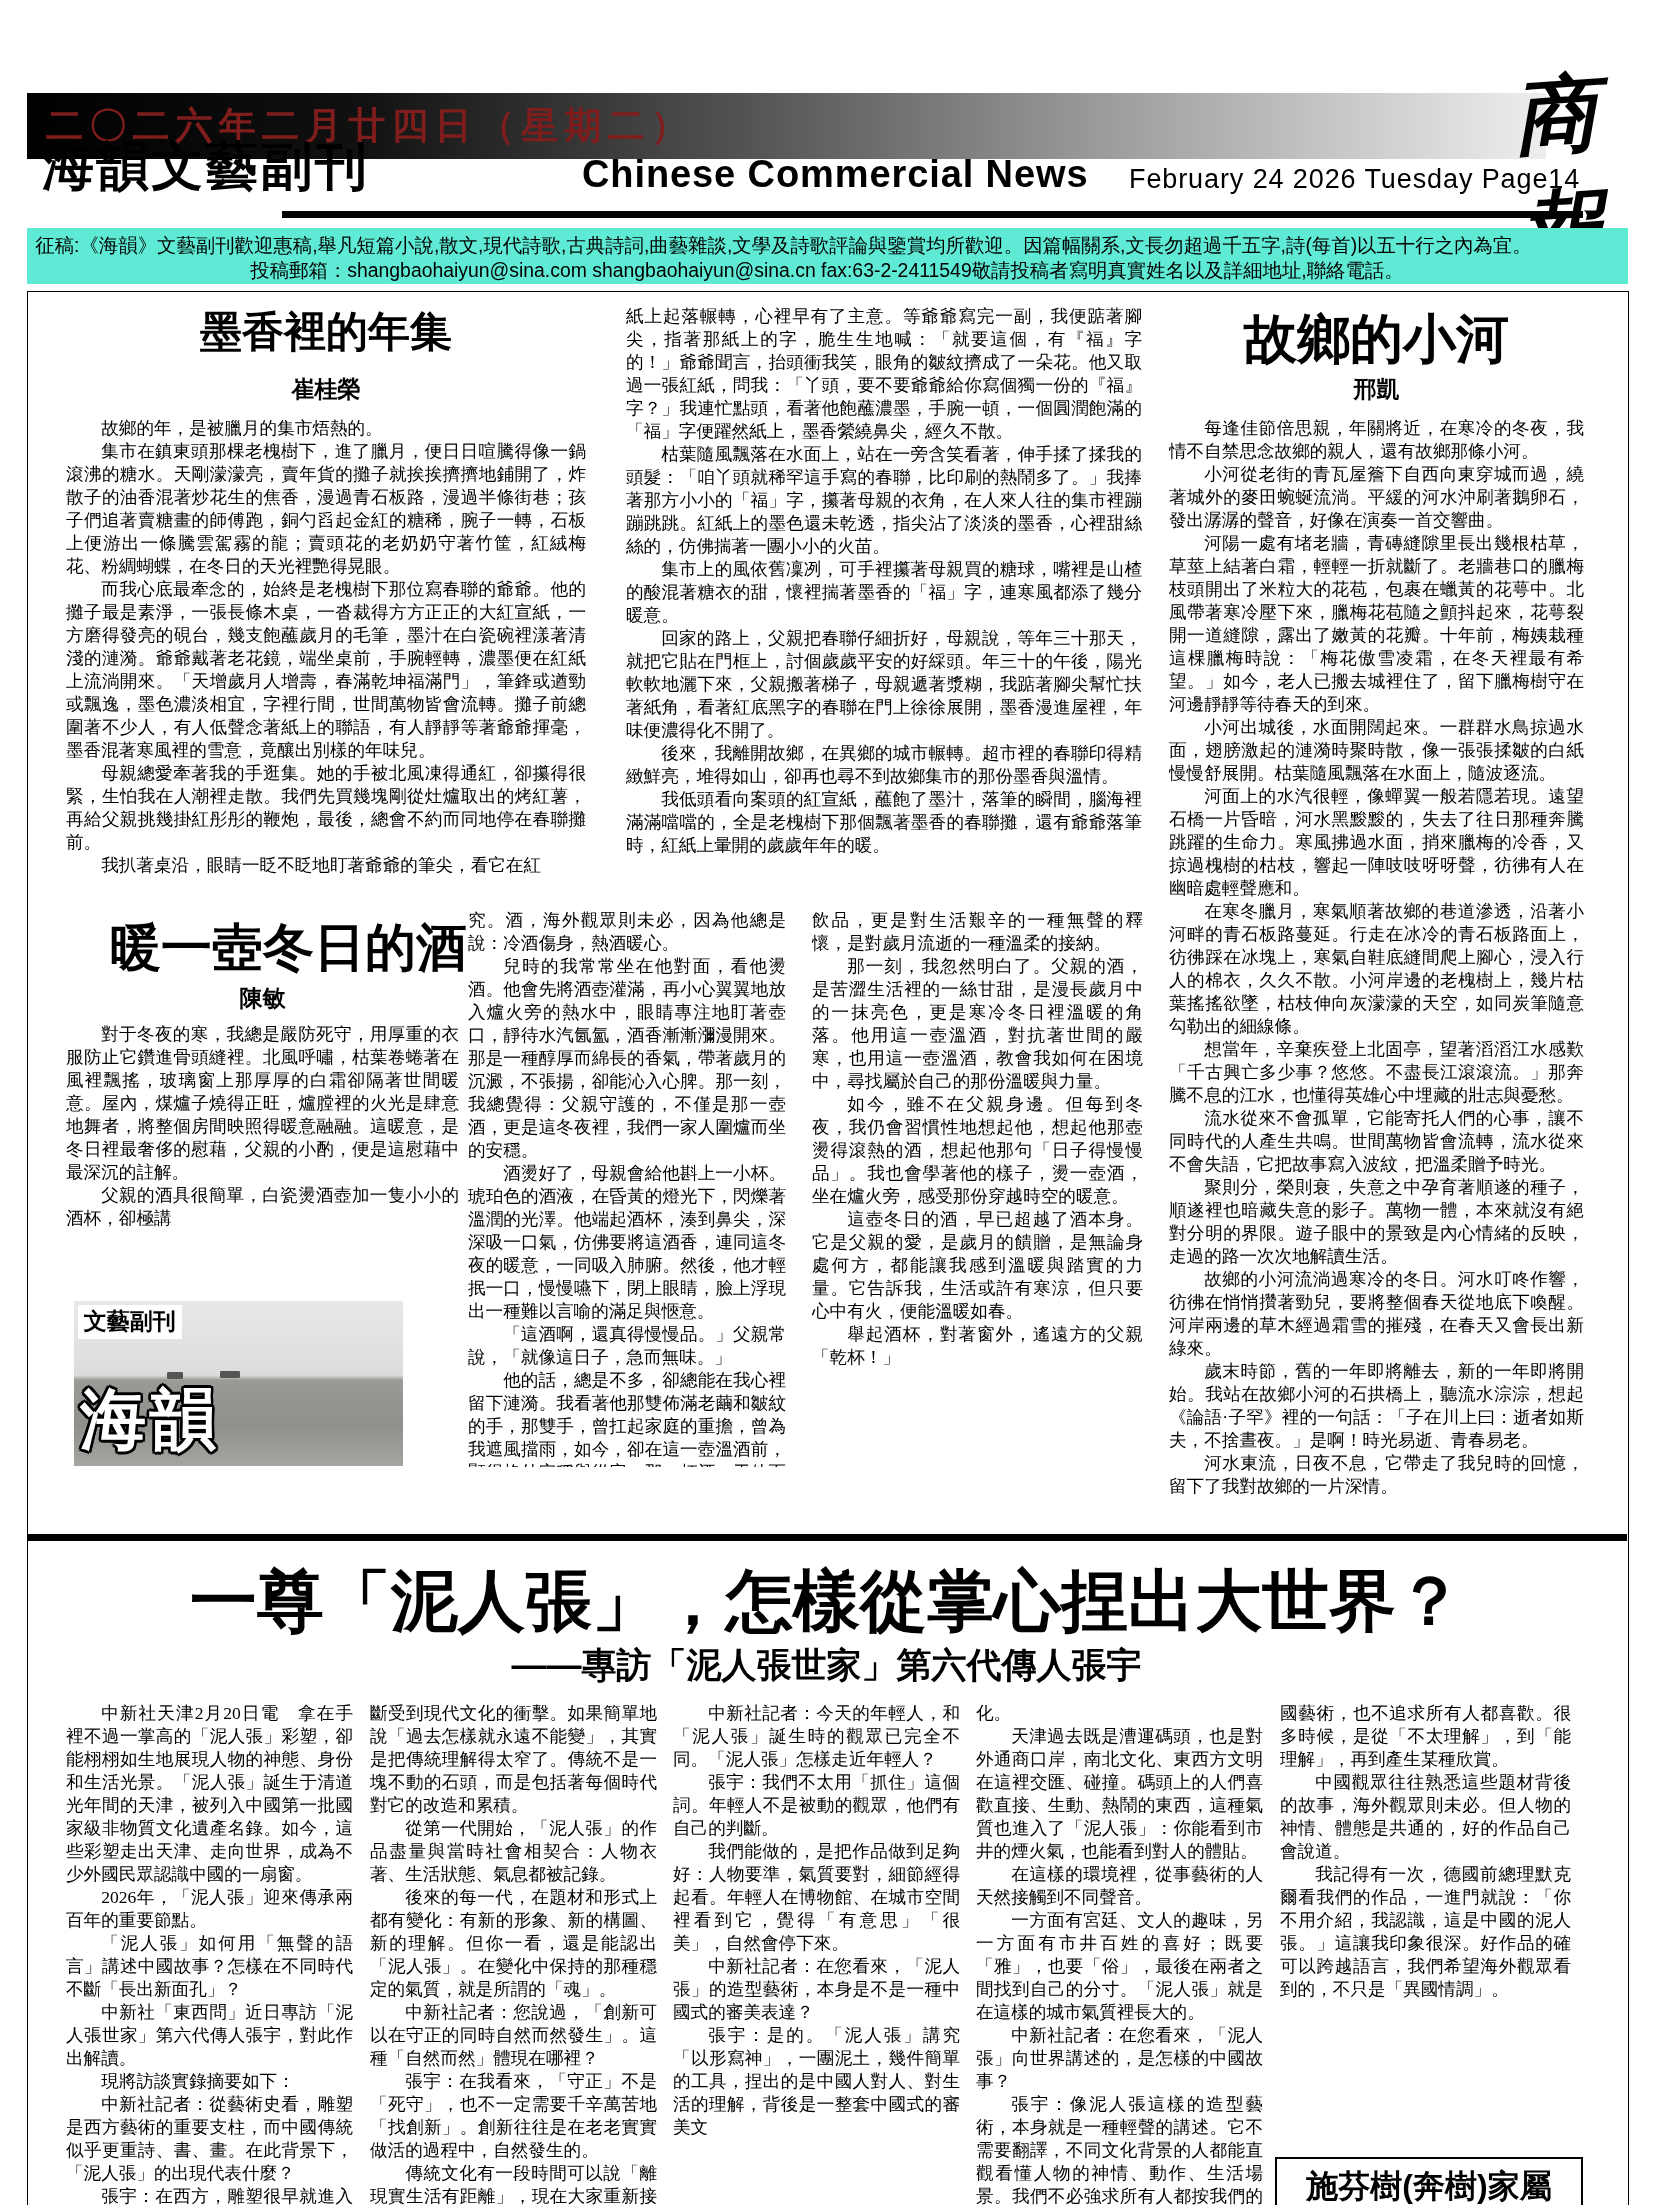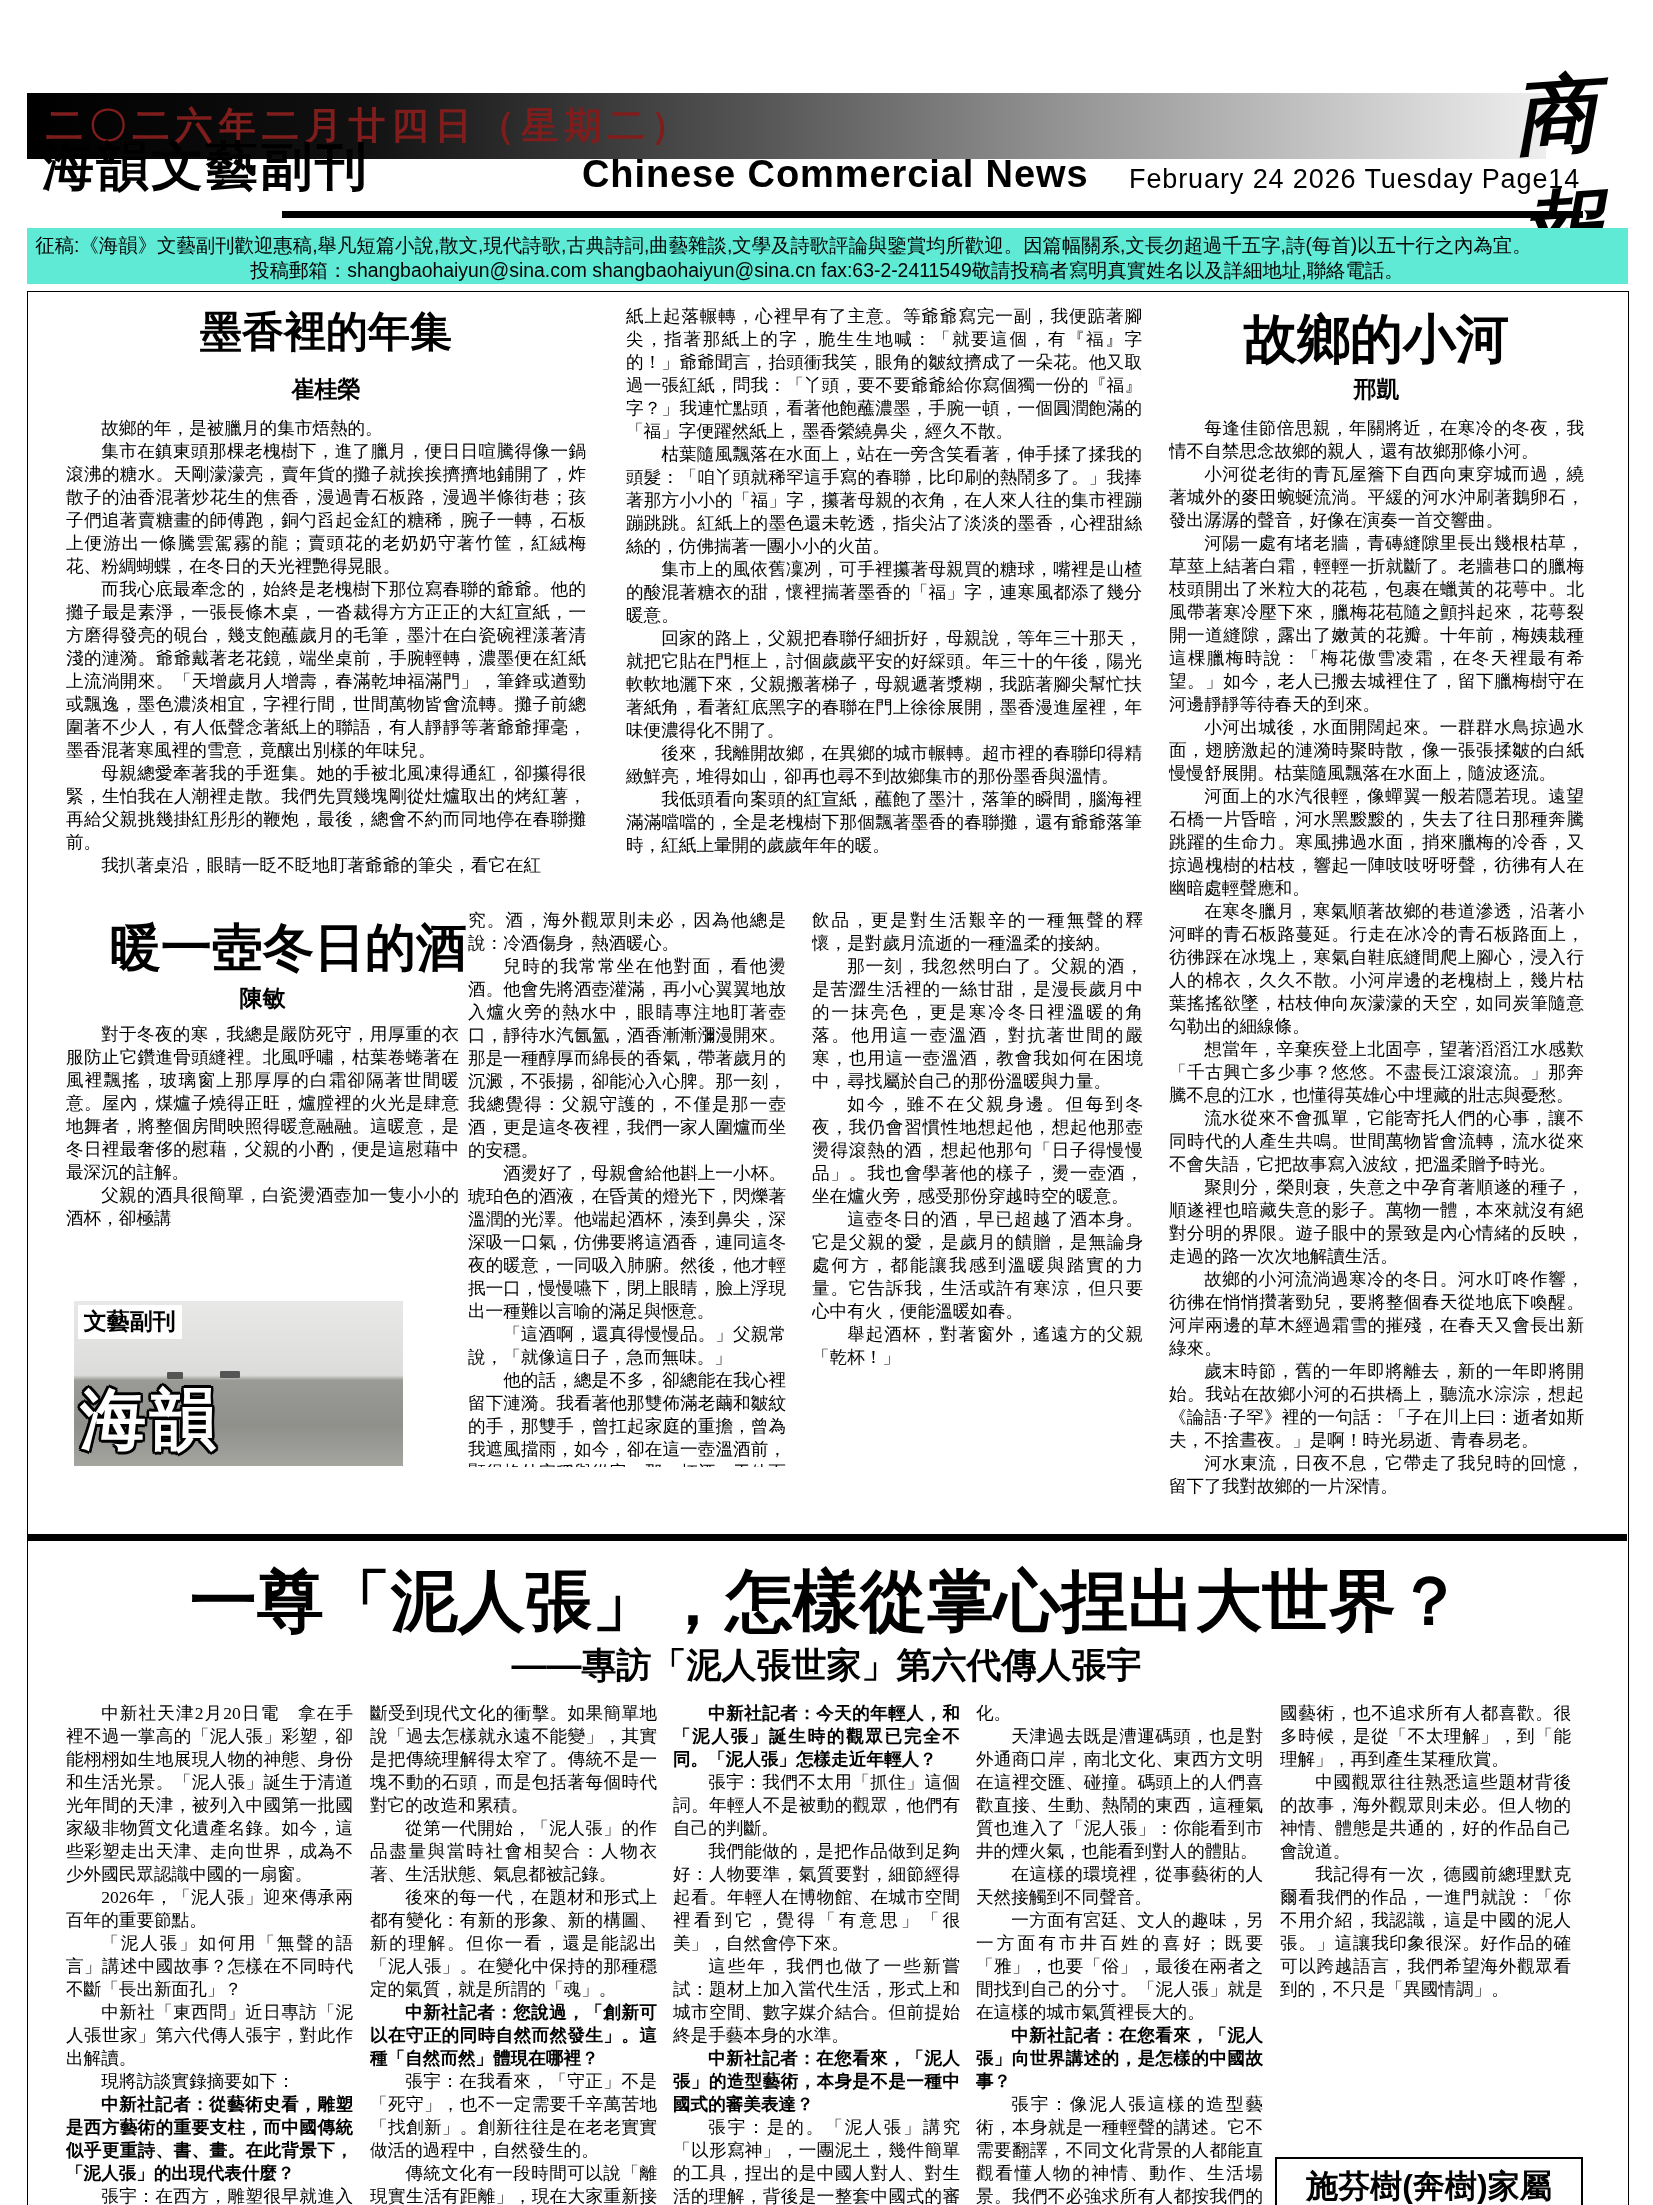--- a/index.html
+++ b/index.html
@@ -21,21 +21,21 @@
      font-family:"Liberation Sans",sans-serif;}
   #notice .l1{position:absolute;left:8.8px;top:4.4px;width:1583px;font-size:19.4px;letter-spacing:0;}
   #notice .l2{position:absolute;left:0;top:29px;width:1601px;font-size:19.4px;text-align:center;}
   #contentbox{left:26.5px;top:291px;width:1600px;height:2593px;border:1.3px solid #000;}
   
   .atitle{font-family:"Liberation Sans",sans-serif;font-weight:bold;text-align:center;}
   .author{font-weight:bold;text-align:center;font-size:23px;}
   .col{overflow:hidden;text-align:justify;font-size:17.6px;line-height:23px;}
   .col p{margin:0;text-indent:2em;}
   .col p.cont{text-indent:0;}
-  .col p.bold{font-weight:bold;}
+  .col p.bold{font-weight:normal;}
   
   #photo{left:74px;top:1301px;width:329px;height:165px;
      background:linear-gradient(to bottom,#e8e8e6 0%,#dcdcda 45%,#9a9a96 48%,#8f8f8b 75%,#a5a5a0 100%);}
   #photo .boat{position:absolute;width:16px;height:7px;background:#555;border-radius:1.3px;}
   #photo-label{position:absolute;left:3.5px;top:3.5px;background:#fff;padding:1.8px 6.2px;
      font-family:"Liberation Sans",sans-serif;font-weight:bold;font-size:23px;}
   #photo-mark{position:absolute;left:6.2px;bottom:0.9px;font-family:"Liberation Sans",sans-serif;
      font-weight:bold;font-size:66px;color:#fff;letter-spacing:3.5px;
      text-shadow:-2.2px -2.2px 0 #000,2.2px -2.2px 0 #000,-2.2px 2.2px 0 #000,2.2px 2.2px 0 #000,0 2.6px 0 #000,0 -2.6px 0 #000,2.6px 0 0 #000,-2.6px 0 0 #000;}
   
@@ -147,21 +147,20 @@
       <p>從第一代開始，「泥人張」的作品盡量與當時社會相契合：人物衣著、生活狀態、氣息都被記錄。</p>
       <p>後來的每一代，在題材和形式上都有變化：有新的形象、新的構圖、新的理解。但你一看，還是能認出「泥人張」。在變化中保持的那種穩定的氣質，就是所謂的「魂」。</p>
       <p class="bold">中新社記者：您說過，「創新可以在守正的同時自然而然發生」。這種「自然而然」體現在哪裡？</p>
       <p>張宇：在我看來，「守正」不是「死守」，也不一定需要千辛萬苦地「找創新」。創新往往是在老老實實做活的過程中，自然發生的。</p>
       <p>傳統文化有一段時間可以說「離現實生活有距離」，現在大家重新接受它，往往是因為它用現代人能接受的方式，重新回到日常。</p>
     </div>
   <div class="abs col" style="left:673px;top:1702px;width:287px;height:1151px;">
       <p class="bold">中新社記者：今天的年輕人，和「泥人張」誕生時的觀眾已完全不同。「泥人張」怎樣走近年輕人？</p>
       <p>張宇：我們不太用「抓住」這個詞。年輕人不是被動的觀眾，他們有自己的判斷。</p>
       <p>我們能做的，是把作品做到足夠好：人物要準，氣質要對，細節經得起看。年輕人在博物館、在城市空間裡看到它，覺得「有意思」「很美」，自然會停下來。</p>
-      <p>這些年，我們也做了一些新嘗試：題材上加入當代生活，形式上和城市空間、數字媒介結合。但前提始終是手藝本身的水準。</p>
       <p class="bold">中新社記者：在您看來，「泥人張」的造型藝術，本身是不是一種中國式的審美表達？</p>
       <p>張宇：是的。「泥人張」講究「以形寫神」，一團泥土，幾件簡單的工具，捏出的是中國人對人、對生活的理解，背後是一整套中國式的審美文</p>
     </div>
   <div class="abs col" style="left:976px;top:1702px;width:287px;height:1151px;">
       <p class="cont">化。</p>
       <p>天津過去既是漕運碼頭，也是對外通商口岸，南北文化、東西方文明在這裡交匯、碰撞。碼頭上的人們喜歡直接、生動、熱鬧的東西，這種氣質也進入了「泥人張」：你能看到市井的煙火氣，也能看到對人的體貼。</p>
       <p>在這樣的環境裡，從事藝術的人天然接觸到不同聲音。</p>
       <p>一方面有宮廷、文人的趣味，另一方面有市井百姓的喜好；既要「雅」，也要「俗」，最後在兩者之間找到自己的分寸。「泥人張」就是在這樣的城市氣質裡長大的。</p>
       <p class="bold">中新社記者：在您看來，「泥人張」向世界講述的，是怎樣的中國故事？</p>
       <p>張宇：像泥人張這樣的造型藝術，本身就是一種輕聲的講述。它不需要翻譯，不同文化背景的人都能直觀看懂人物的神情、動作、生活場景。我們不必強求所有人都按我們的方式欣賞中</p>

